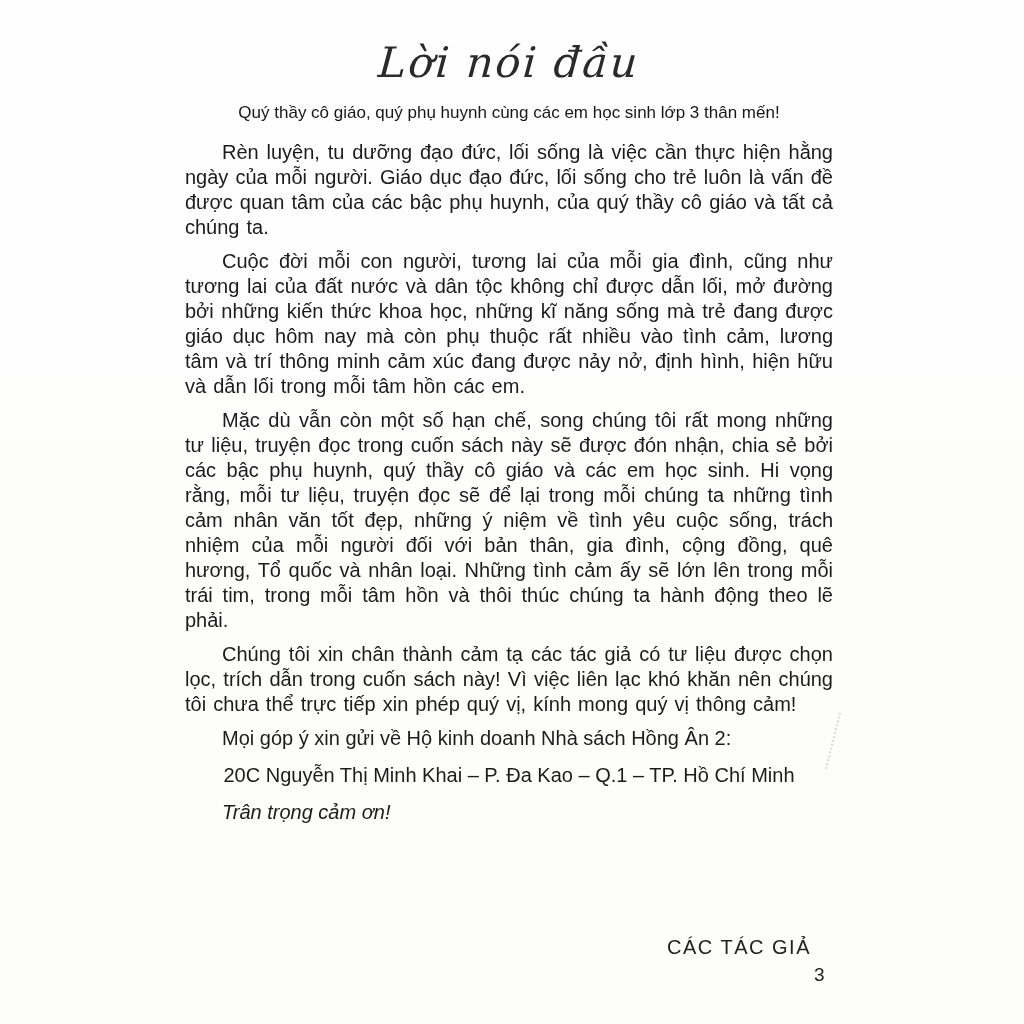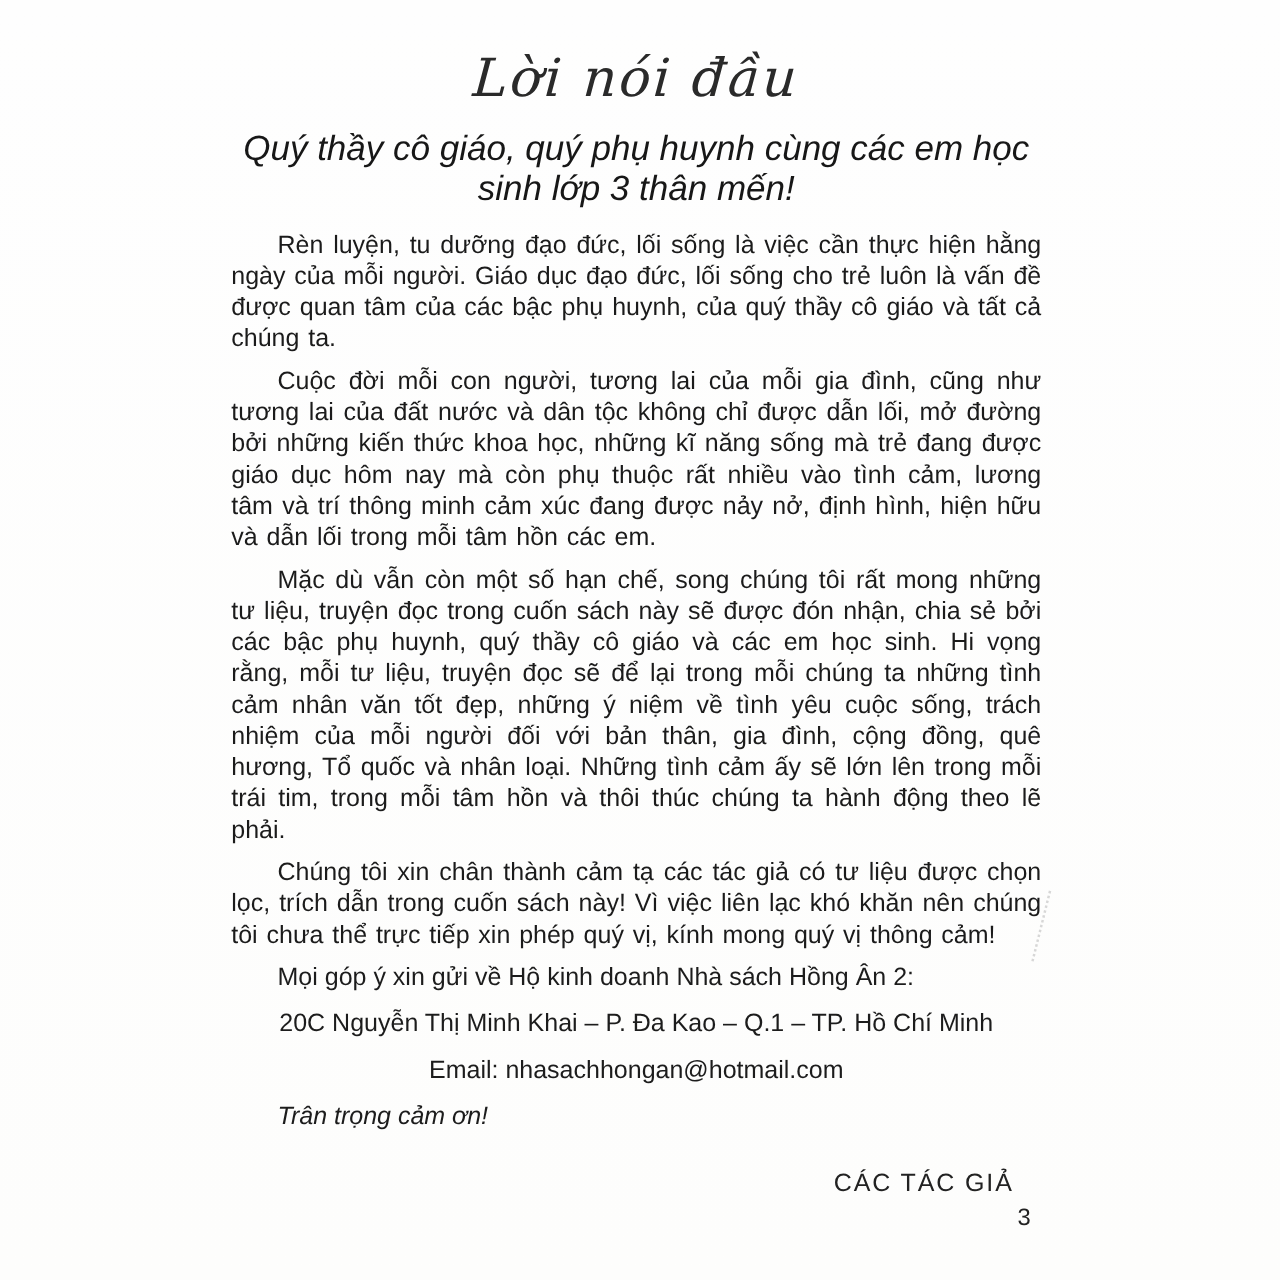--- a/index.html
+++ b/index.html
@@ -27,22 +27,21 @@
     font-style: italic;
     font-weight: 400;
     font-size: 42px;
     letter-spacing: 2px;
     text-align: center;
     color: #2a2a2a;
     margin: 0 0 14px 0;
     transform: skewX(-4deg);
   }
   .greeting {
-    font-style: italic;
-    font-size: 28px;
+    font-size: 17px;
     text-align: center;
     margin: 16px 0 17px 0;
     color: #171717;
   }
   .para {
     font-size: 20px;
     line-height: 25px;
     text-align: justify;
     text-indent: 37px;
     margin: 0 0 9px 0;
@@ -104,19 +103,18 @@
 <div class="scan-page">
   <div class="content">
     <h1 class="book-title">Lời nói đầu</h1>
     <p class="greeting">Quý thầy cô giáo, quý phụ huynh cùng các em học sinh lớp 3 thân mến!</p>
     <p class="para">Rèn luyện, tu dưỡng đạo đức, lối sống là việc cần thực hiện hằng ngày của mỗi người. Giáo dục đạo đức, lối sống cho trẻ luôn là vấn đề được quan tâm của các bậc phụ huynh, của quý thầy cô giáo và tất cả chúng ta.</p>
     <p class="para">Cuộc đời mỗi con người, tương lai của mỗi gia đình, cũng như tương lai của đất nước và dân tộc không chỉ được dẫn lối, mở đường bởi những kiến thức khoa học, những kĩ năng sống mà trẻ đang được giáo dục hôm nay mà còn phụ thuộc rất nhiều vào tình cảm, lương tâm và trí thông minh cảm xúc đang được nảy nở, định hình, hiện hữu và dẫn lối trong mỗi tâm hồn các em.</p>
     <p class="para">Mặc dù vẫn còn một số hạn chế, song chúng tôi rất mong những tư liệu, truyện đọc trong cuốn sách này sẽ được đón nhận, chia sẻ bởi các bậc phụ huynh, quý thầy cô giáo và các em học sinh. Hi vọng rằng, mỗi tư liệu, truyện đọc sẽ để lại trong mỗi chúng ta những tình cảm nhân văn tốt đẹp, những ý niệm về tình yêu cuộc sống, trách nhiệm của mỗi người đối với bản thân, gia đình, cộng đồng, quê hương, Tổ quốc và nhân loại. Những tình cảm ấy sẽ lớn lên trong mỗi trái tim, trong mỗi tâm hồn và thôi thúc chúng ta hành động theo lẽ phải.</p>
     <p class="para">Chúng tôi xin chân thành cảm tạ các tác giả có tư liệu được chọn lọc, trích dẫn trong cuốn sách này! Vì việc liên lạc khó khăn nên chúng tôi chưa thể trực tiếp xin phép quý vị, kính mong quý vị thông cảm!</p>
     <p class="contact-intro">Mọi góp ý xin gửi về Hộ kinh doanh Nhà sách Hồng Ân 2:</p>
     <p class="contact-center">20C Nguyễn Thị Minh Khai – P. Đa Kao – Q.1 – TP. Hồ Chí Minh</p>
-    <p class="contact-center">Email: nhasachhongan@hotmail.com</p>
     <p class="thanks">Trân trọng cảm ơn!</p>
   </div>
   <div class="authors">CÁC TÁC GIẢ</div>
   <div class="page-number">3</div>
   <div class="scratch-mark"></div>
 </div>
 
 </body></html>

